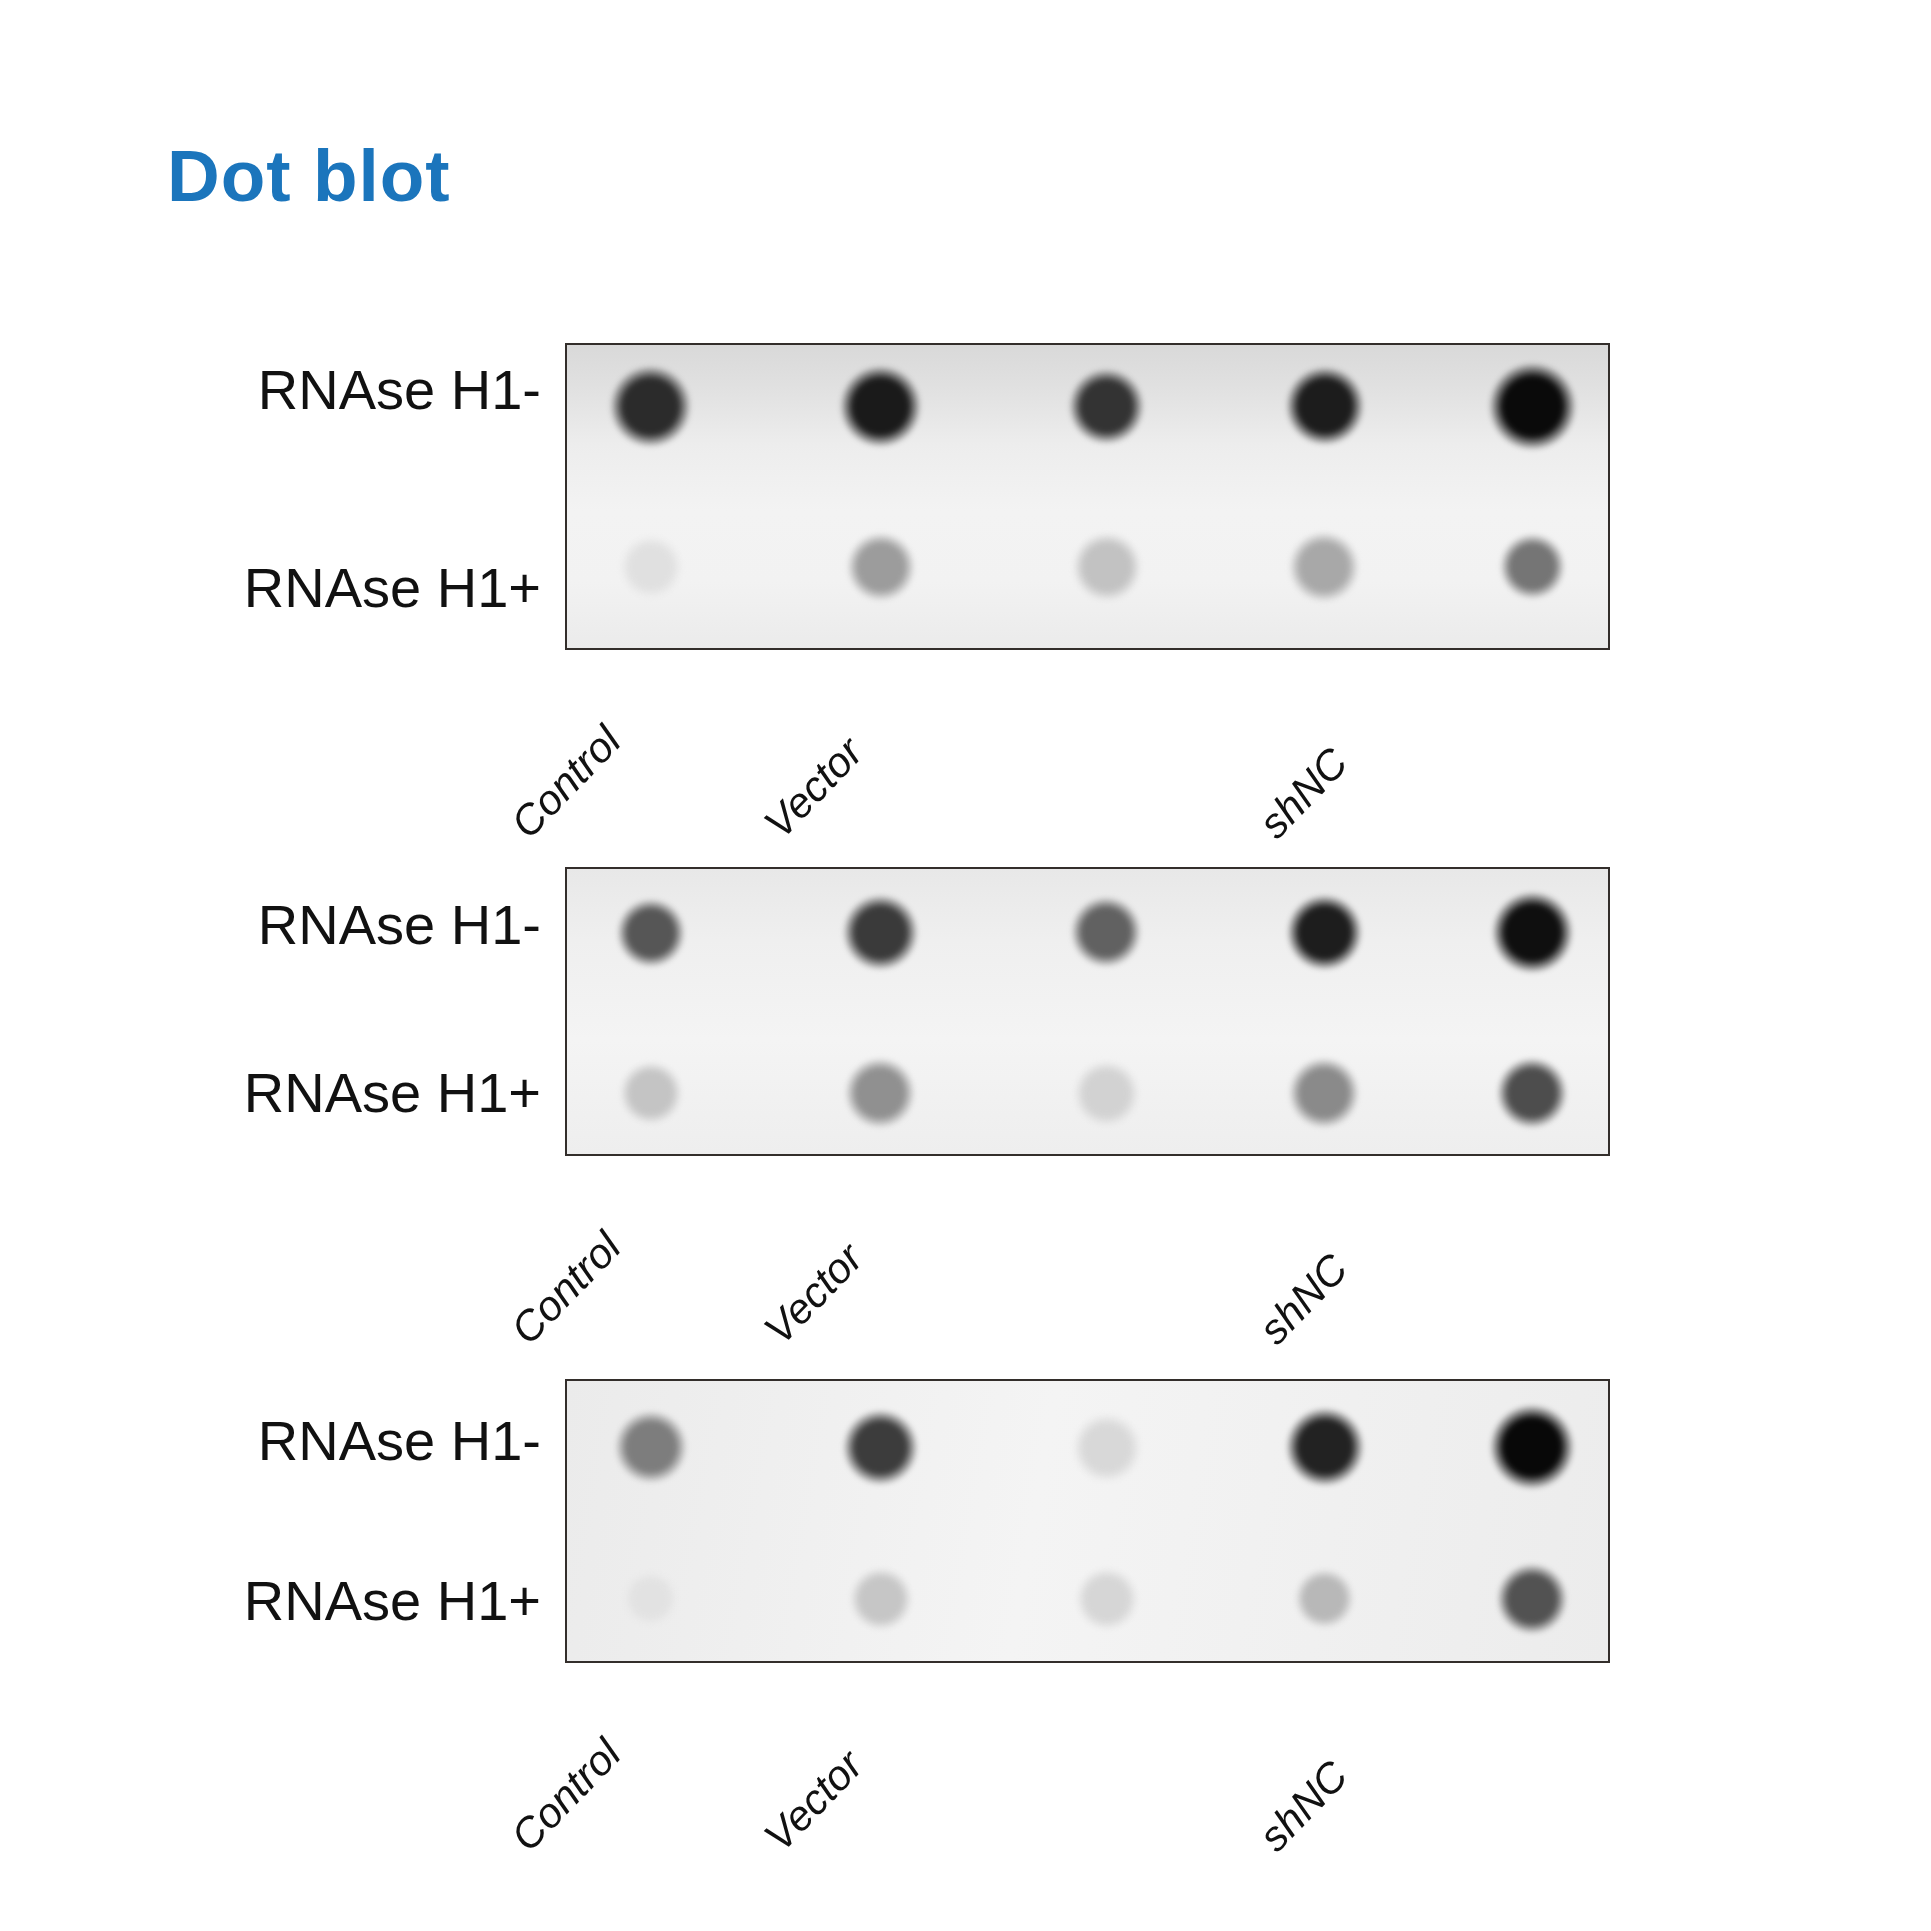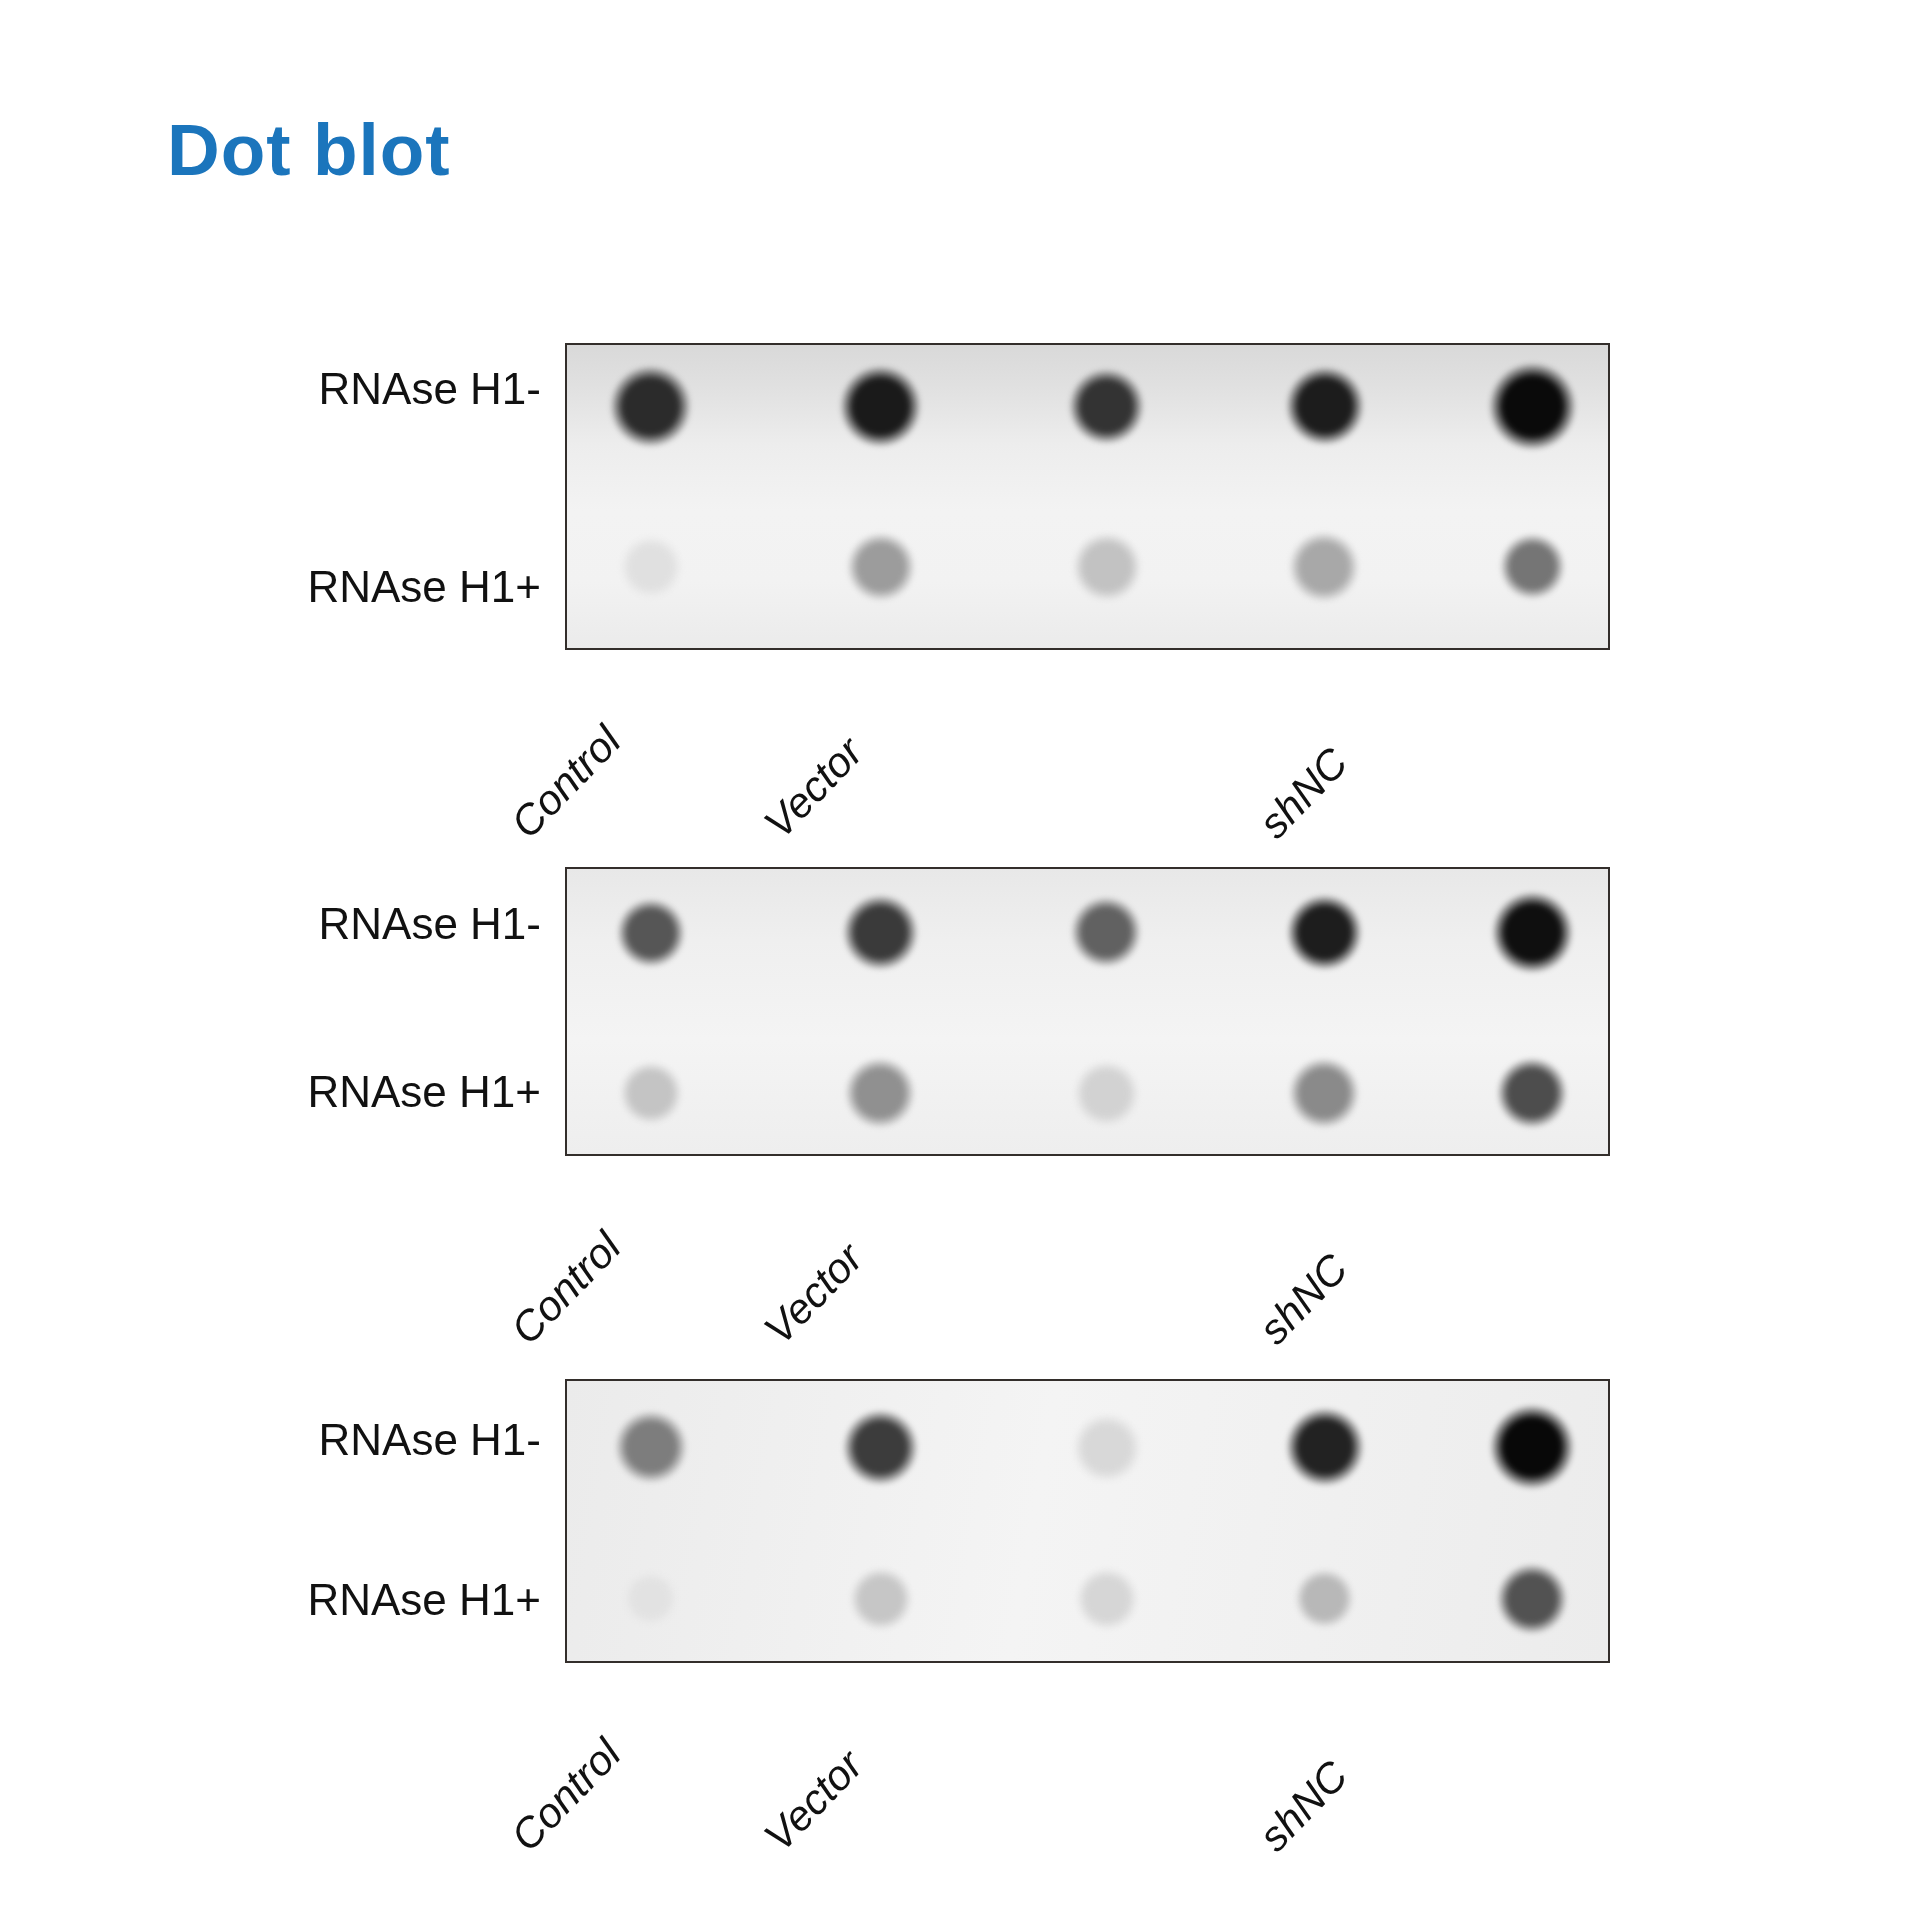--- a/index.html
+++ b/index.html
@@ -5,41 +5,41 @@
   html,body{margin:0;padding:0;background:#ffffff;}
   #canvas{
     position:relative;
     width:1931px;height:1931px;
     background:#ffffff;
     overflow:hidden;
     font-family:"Liberation Sans", sans-serif;
   }
   .figure-title{
     position:absolute;
-    left:167px;top:108px;
+    left:167px;top:134px;
     font-size:73px;
     font-weight:bold;
     letter-spacing:1px;
   }
   .panel{
     position:absolute;
     border:2.9px solid #332e2b;
     box-sizing:border-box;
   }
   .panel.p0{background:linear-gradient(180deg,#d9d9d9 0%,#e0e0e0 13%,#ededed 33%,#f3f3f3 55%,#f2f2f2 78%,#ebebeb 100%);}
   .panel.p1{background:linear-gradient(180deg,#e8e8e8 0%,#efefef 25%,#f4f4f4 60%,#eeeeee 100%);}
   .panel.p2{background:linear-gradient(100deg,#ebebeb 0%,#f4f4f4 45%,#ececec 100%);}
   .dot{
     position:absolute;
     border-radius:50%;
     filter:blur(2.4px);
   }
   .row-label{
     position:absolute;
-    font-size:44px;
+    font-size:56px;
     color:#111111;
     white-space:nowrap;
     transform:translate(-100%,-50%);
   }
   .col-label{
     position:absolute;
     font-size:42px;
     font-style:italic;
     color:#111111;
     white-space:nowrap;

